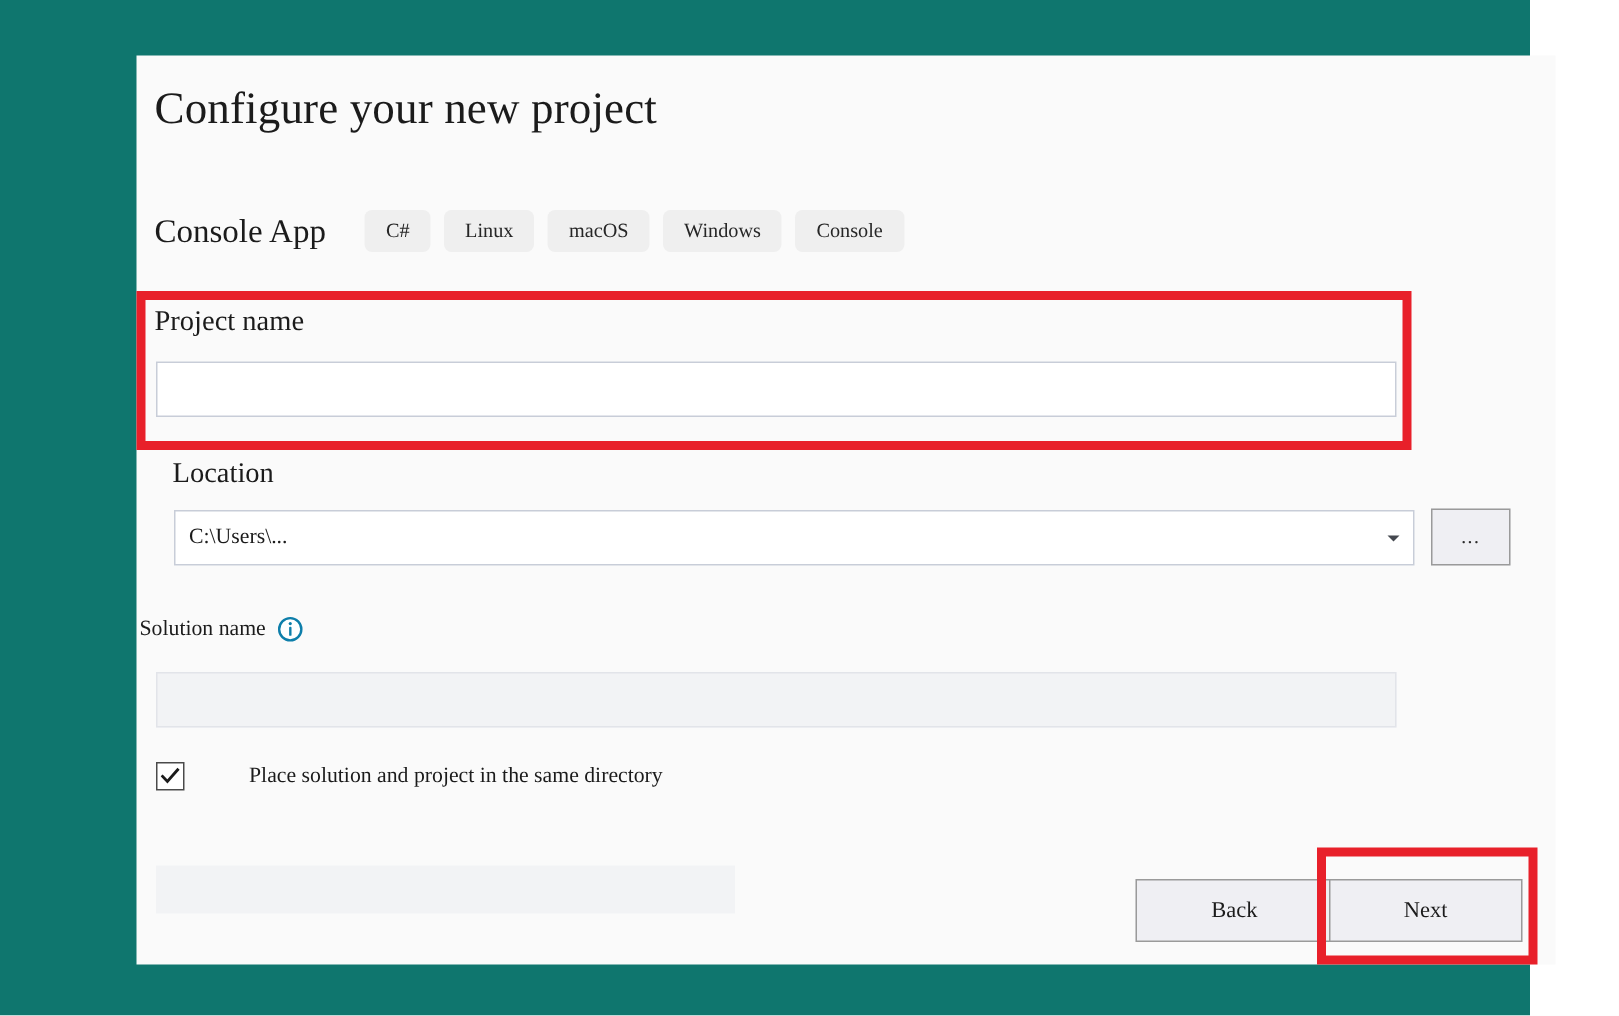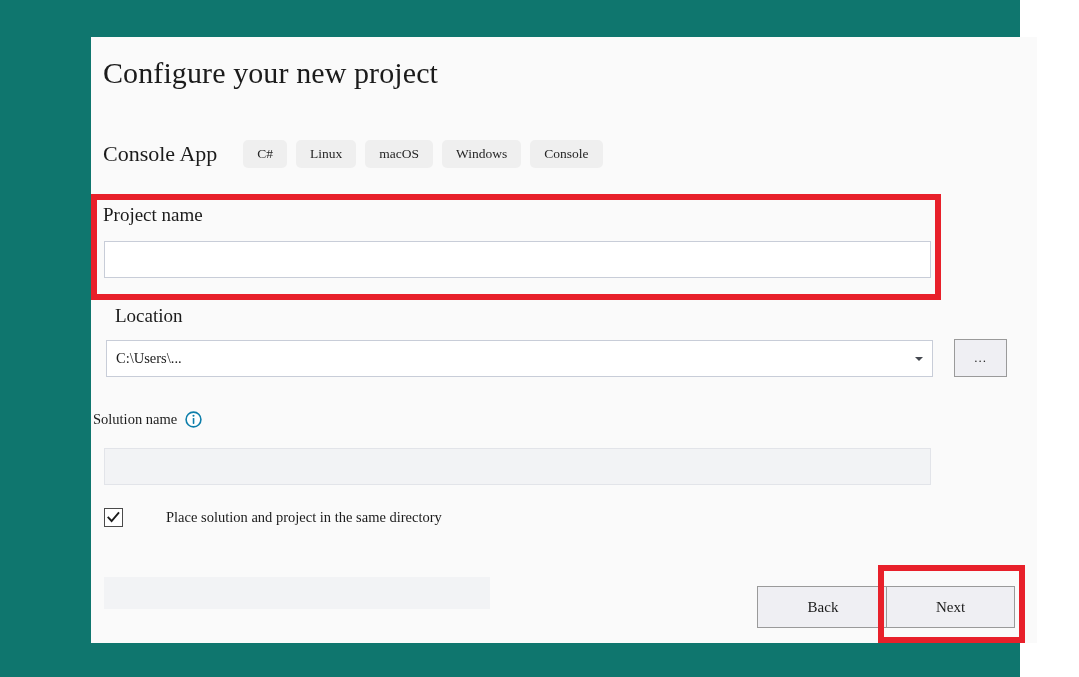--- a/index.html
+++ b/index.html
@@ -99,21 +99,21 @@
 
   
   #project-name-label { left: 103px; top: 204px; }
   #project-name-input {
     left: 104px; top: 241px; width: 827px; height: 37px;
   }
 
   
   #location-label { left: 103px; top: 305px; margin-left: 12px; }
   #location-combo {
-    left: 106px; top: 340px; width: 827px; height: 37px;
+    left: 116px; top: 340px; width: 827px; height: 37px;
     padding-right: 30px;
   }
   #location-combo .combo-arrow {
     position: absolute;
     right: 9px;
     top: 50%;
     transform: translateY(-50%);
     width: 0; height: 0;
     border-left: 4.5px solid transparent;
     border-right: 4.5px solid transparent;

